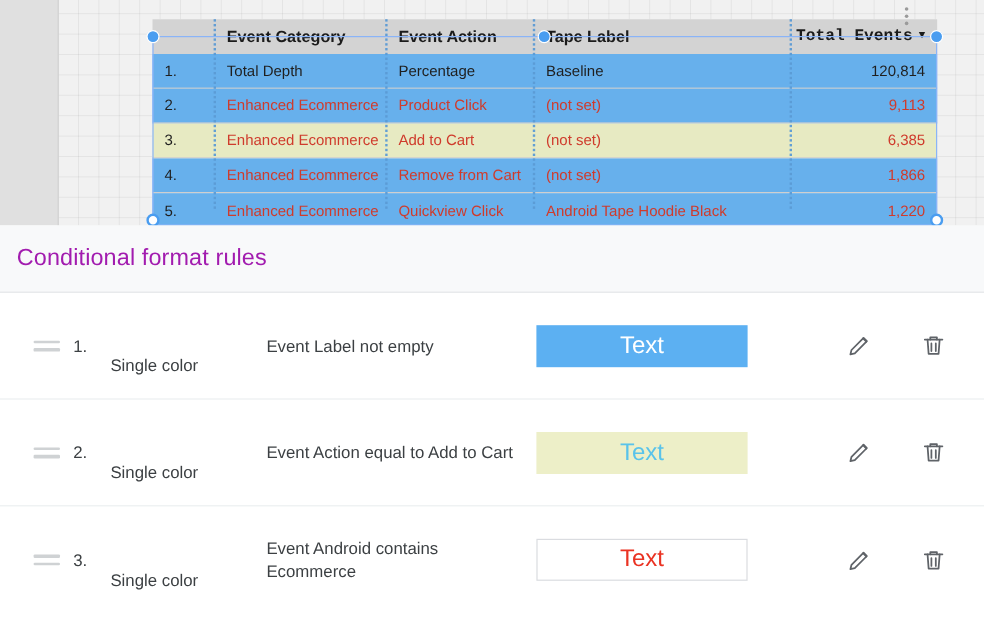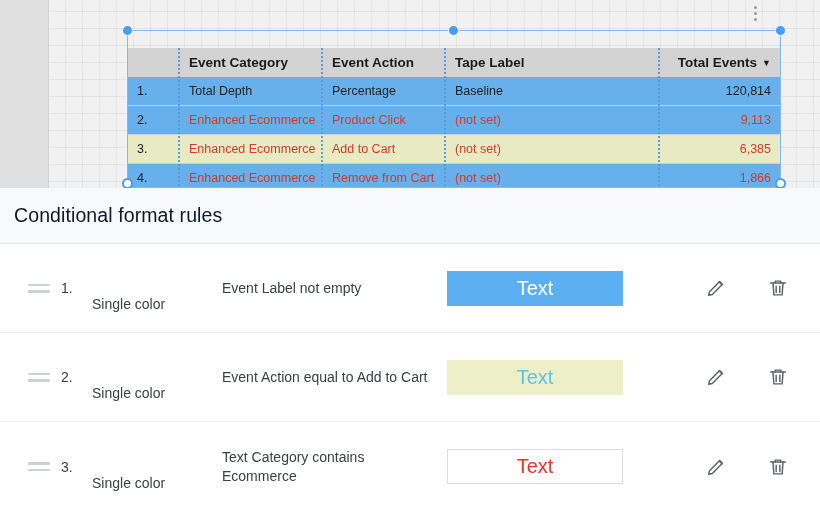--- a/index.html
+++ b/index.html
@@ -25,42 +25,42 @@
     background-color:#f1f1f1;
     background-image:
       linear-gradient(to right, rgba(0,0,0,0.055) 1px, transparent 1px),
       linear-gradient(to bottom, rgba(0,0,0,0.055) 1px, transparent 1px);
     background-size:17px 17px;
     background-position:-1px -6px;
   }
 
   
   .table-widget{
-    position:absolute;left:127px;top:48px;width:654px;height:158px;
+    position:absolute;left:127px;top:16px;width:654px;height:158px;
     background:#ffffff;
   }
   .tw-row{display:flex;align-items:center;width:100%;box-sizing:border-box;}
   .tw-head{
     height:29px;background:#d3d3d3;color:#1b1b1b;
     font-size:13.5px;font-weight:bold;
   }
   .tw-body{height:29px;font-size:12.5px;}
   .tw-body.blue{background:#67b0ec;}
   .tw-body.yellow{background:#e7eac2;}
   .tw-body .idx{color:#1f1f1f;}
   .tw-body.t-red{color:#cf3b2c;}
   .tw-body.t-dark{color:#1f1f1f;}
   .tw-body.yellow.t-red{color:#cf3b2c;}
 
   .c-idx{width:52px;flex:0 0 52px;padding-left:10px;box-sizing:border-box;}
   .c-cat{width:143px;flex:0 0 143px;padding-left:10px;box-sizing:border-box;}
   .c-act{width:123px;flex:0 0 123px;padding-left:10px;box-sizing:border-box;}
   .c-lab{width:214px;flex:0 0 214px;padding-left:10px;box-sizing:border-box;}
   .c-tot{flex:1 1 auto;padding-right:10px;box-sizing:border-box;text-align:right;}
-  .tw-head .c-tot{text-align:right;}
+  .tw-head .c-tot{text-align:right;font-family:Liberation Mono, monospace;}
   .sort-caret{font-size:9px;margin-left:5px;vertical-align:1px;}
 
   .tw-rowline{border-bottom:1px solid #cfcfcf;}
   
   .colsep{position:absolute;top:0;height:158px;border-left:2px dotted #5b9bd5;opacity:.95;}
 
   
   .sel-frame{
     position:absolute;left:127px;top:30px;width:654px;height:158px;
     border:1px solid #8ab4f8;box-sizing:border-box;pointer-events:none;
@@ -83,21 +83,21 @@
     position:absolute;left:0;top:188px;width:820px;height:336px;
     background:#ffffff;
   }
   .dialog-header{
     height:56px;background:#f8f9fa;
     display:flex;align-items:center;
     border-bottom:1px solid #e4e6e8;
     box-sizing:border-box;
   }
   .dialog-title{
-    padding-left:14px;font-size:19.5px;color:#0f172a;font-weight:400;
+    padding-left:14px;font-size:19.5px;color:#a21caf;font-weight:400;
     letter-spacing:.1px;
   }
 
   .rules-list{padding:0;}
   .rule-row{
     position:relative;display:flex;align-items:center;
     height:89px;box-sizing:border-box;
     border-bottom:1px solid #eceff1;
     padding:0 14px 0 28px;
   }
@@ -282,21 +282,21 @@
         </div>
       </div>
 
       <div class="rule-row">
         <div class="drag-handle">
             <span></span>
             <span></span>
           </div>
         <div class="rule-num">3.</div>
         <div class="rule-type">Single color</div>
-        <div class="rule-cond">Text Category contains Ecommerce</div>
+        <div class="rule-cond">Event Android contains Ecommerce</div>
         <div class="rule-swatch-wrap">
           <div class="rule-swatch" style="background:#ffffff;color:#ea3323;border:1px solid #dadce0;">Text</div>
         </div>
         <div class="rule-actions">
           <div class="icon-btn">
             <svg width="22" height="22" viewBox="0 0 24 24" fill="none" stroke="#5f6368" stroke-width="1.6" stroke-linecap="round" stroke-linejoin="round">
                 <path d="M4 20l4-1 11-11-3-3L5 16l-1 4z"></path>
                 <path d="M15.5 5.5l3 3"></path>
               </svg>
           </div>

